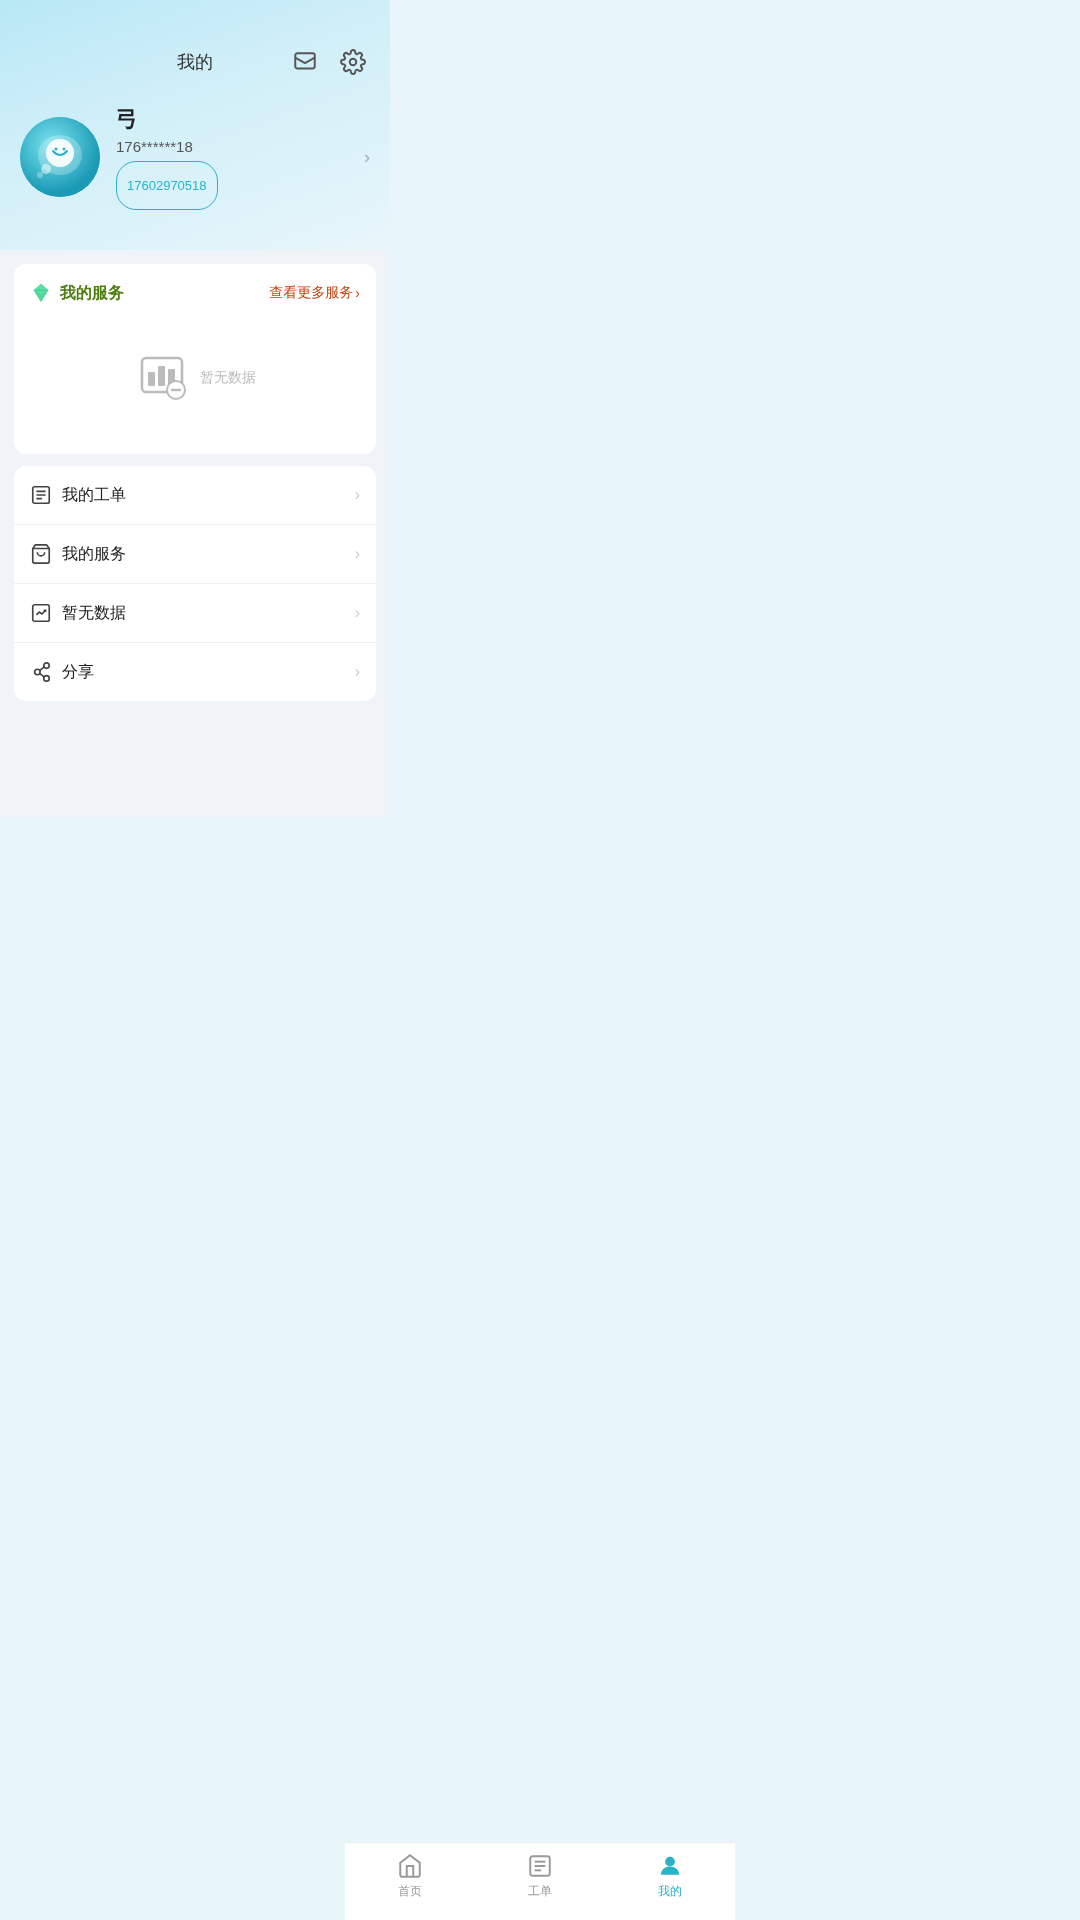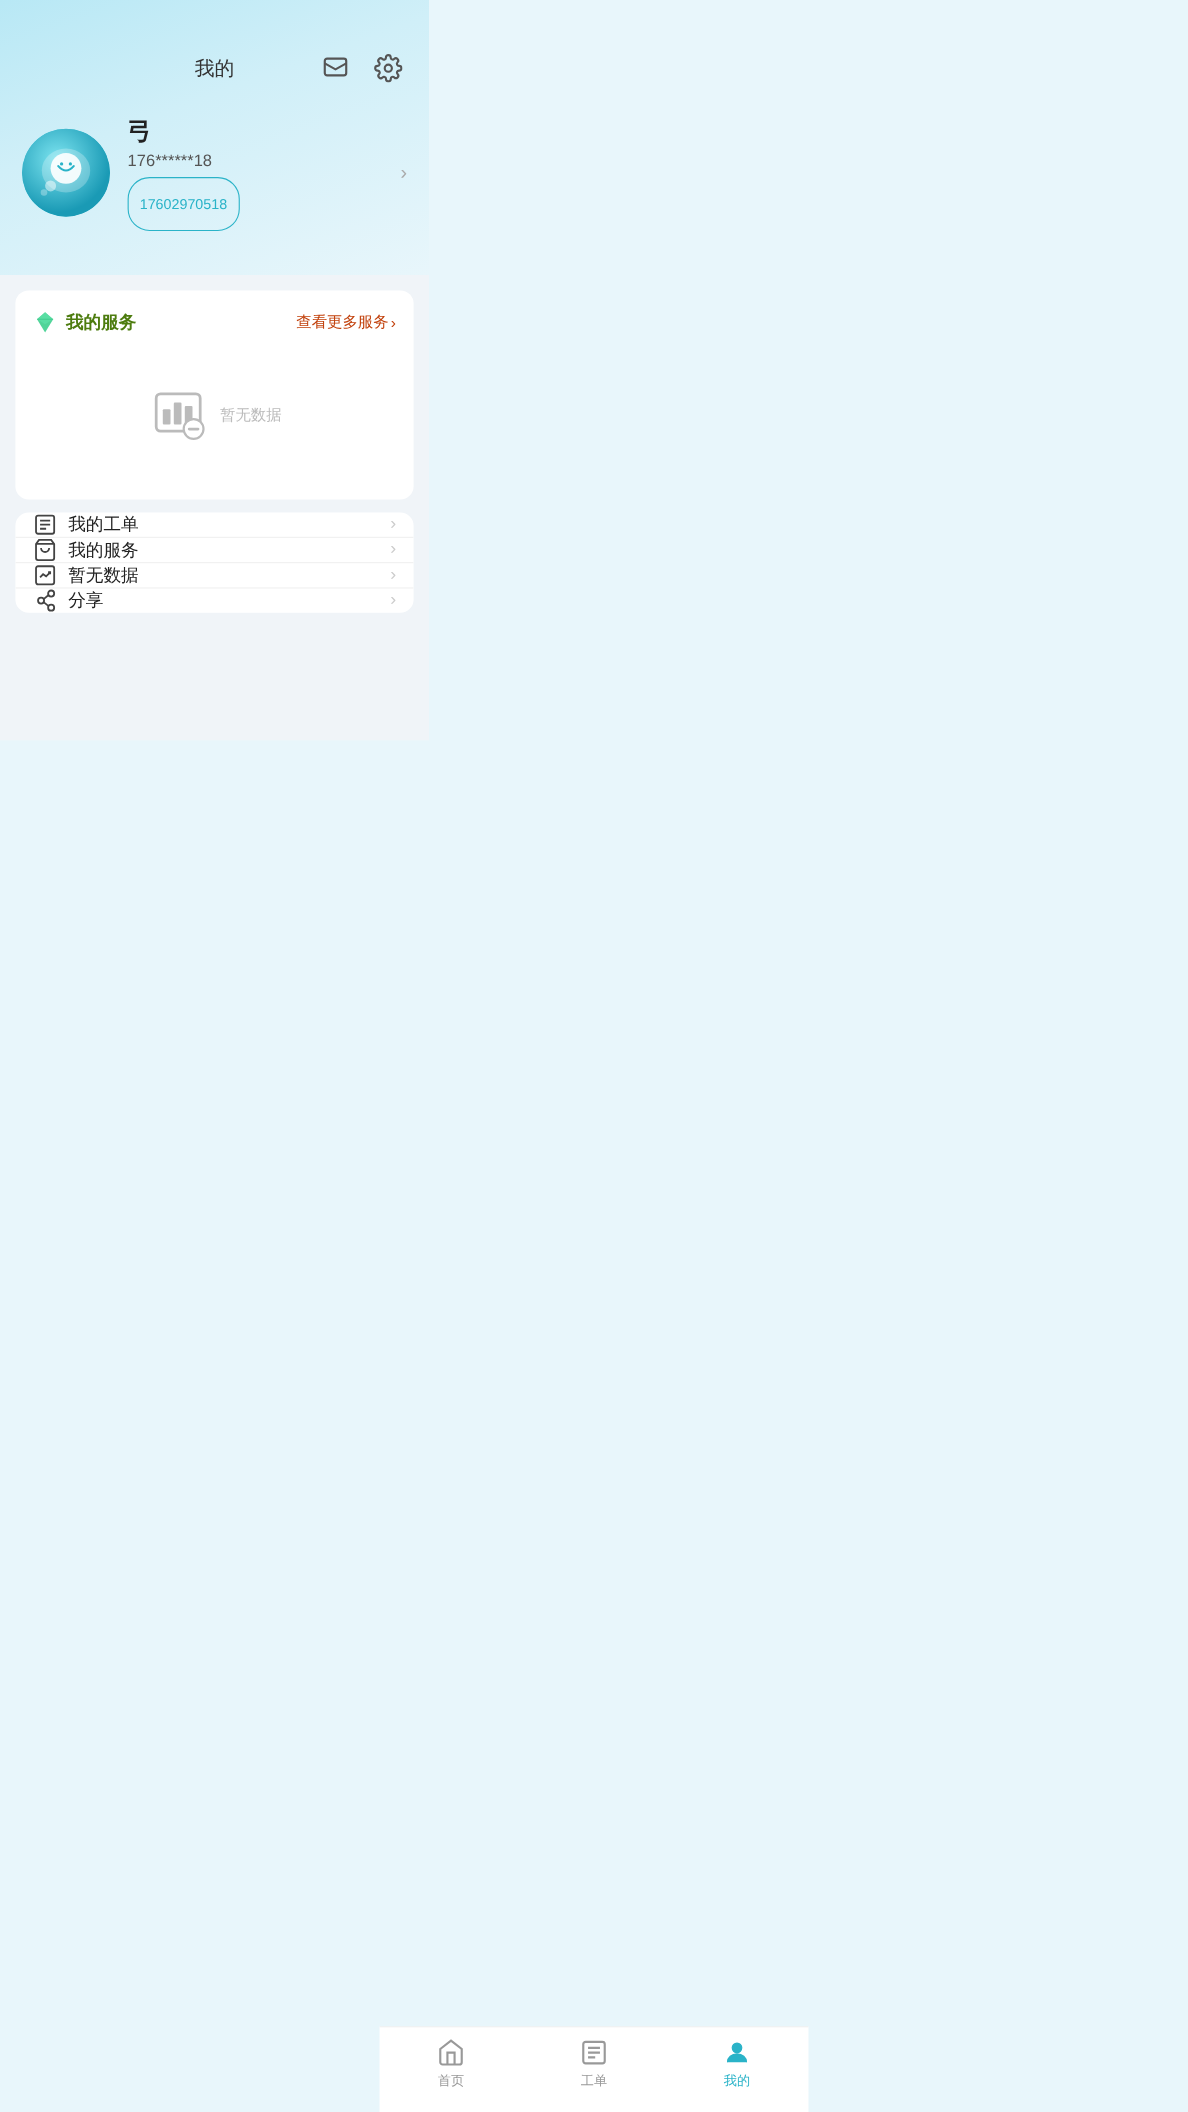--- a/index.html
+++ b/index.html
@@ -191,21 +191,21 @@
     .menu-card {
       background: #fff;
       border-radius: 12px;
       overflow: hidden;
     }
 
     .menu-item {
       display: flex;
       align-items: center;
       justify-content: space-between;
-      padding: 0 16px;
+      padding: 18px 16px;
       border-bottom: 1px solid #f0f0f0;
       cursor: pointer;
     }
 
     .menu-item:last-child {
       border-bottom: none;
     }
 
     .menu-item-left {
       display: flex;

